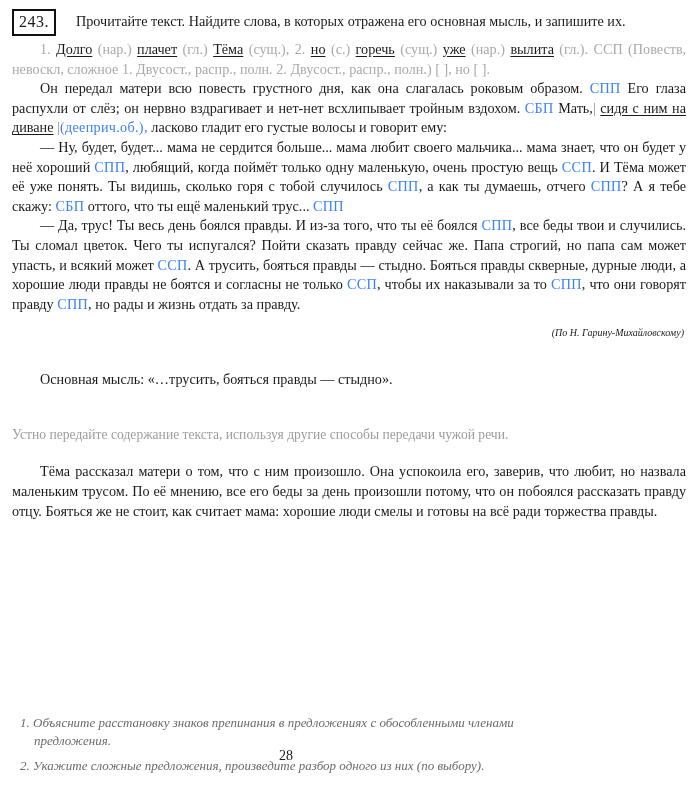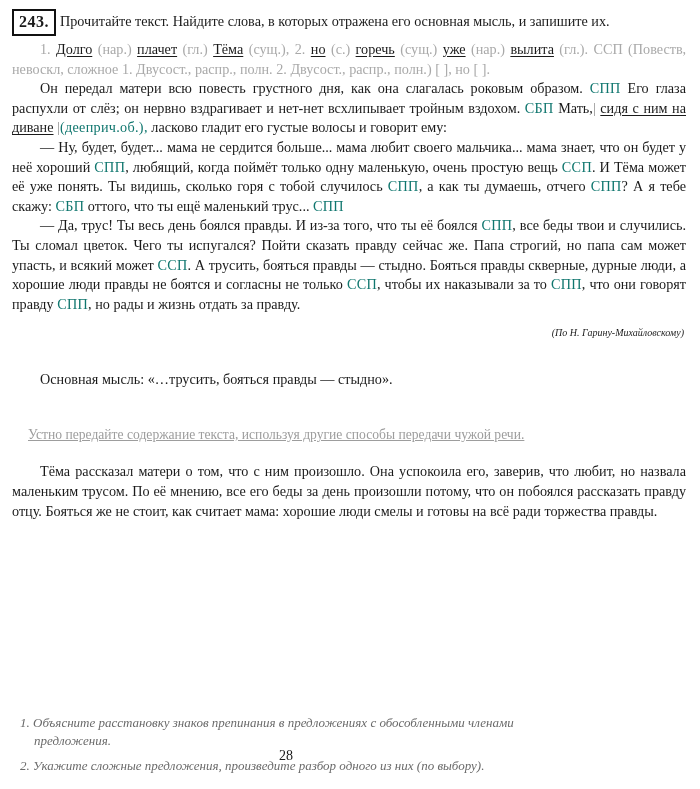--- a/index.html
+++ b/index.html
@@ -24,46 +24,46 @@
     padding: 0;
     box-sizing: border-box;
   }
   .ex-head {
     display: flex;
     align-items: flex-start;
     padding: 9px 14px 0 12px;
   }
   .ex-num {
     border: 2px solid #111;
-    font-weight: bold;
+    font-weight: normal;
     font-size: 16px;
     line-height: 1;
     padding: 3px 5px 4px 5px;
-    margin-right: 4px;
+    margin-right: 20px;
     font-family: "Liberation Serif", serif;
     letter-spacing: 0.5px;
   }
   .ex-task {
     padding-top: 3px;
     font-size: 14.2px;
   }
   .body-text {
     padding: 4px 14px 0 12px;
     text-align: justify;
   }
   p {
     margin: 0;
     text-indent: 28px;
     text-align: justify;
   }
   .gray {
     color: #a9a9a9;
   }
   .mark {
-    color: #0f766e;
+    color: #3b82f6;
     letter-spacing: 0.3px;
   }
   .underline {
     text-decoration: underline;
     text-underline-offset: 2px;
   }
   .vbar {
     color: #8c8c8c;
   }
   .attrib {
@@ -71,23 +71,22 @@
     font-style: italic;
     padding: 12px 16px 0 0;
     font-size: 10px;
   }
   .main-idea {
     padding: 30px 14px 0 12px;
   }
   .main-idea p { text-indent: 28px; }
   .hint {
     color: #9d9d9d;
-    padding: 36px 14px 0 28px;
+    padding: 36px 14px 0 12px;
     font-size: 13.6px;
-    text-decoration: underline;
   }
   .retell {
     padding: 18px 14px 0 12px;
   }
   .footer {
     position: absolute;
     left: 0;
     bottom: 0;
     width: 700px;
     padding: 0 14px 6px 12px;

